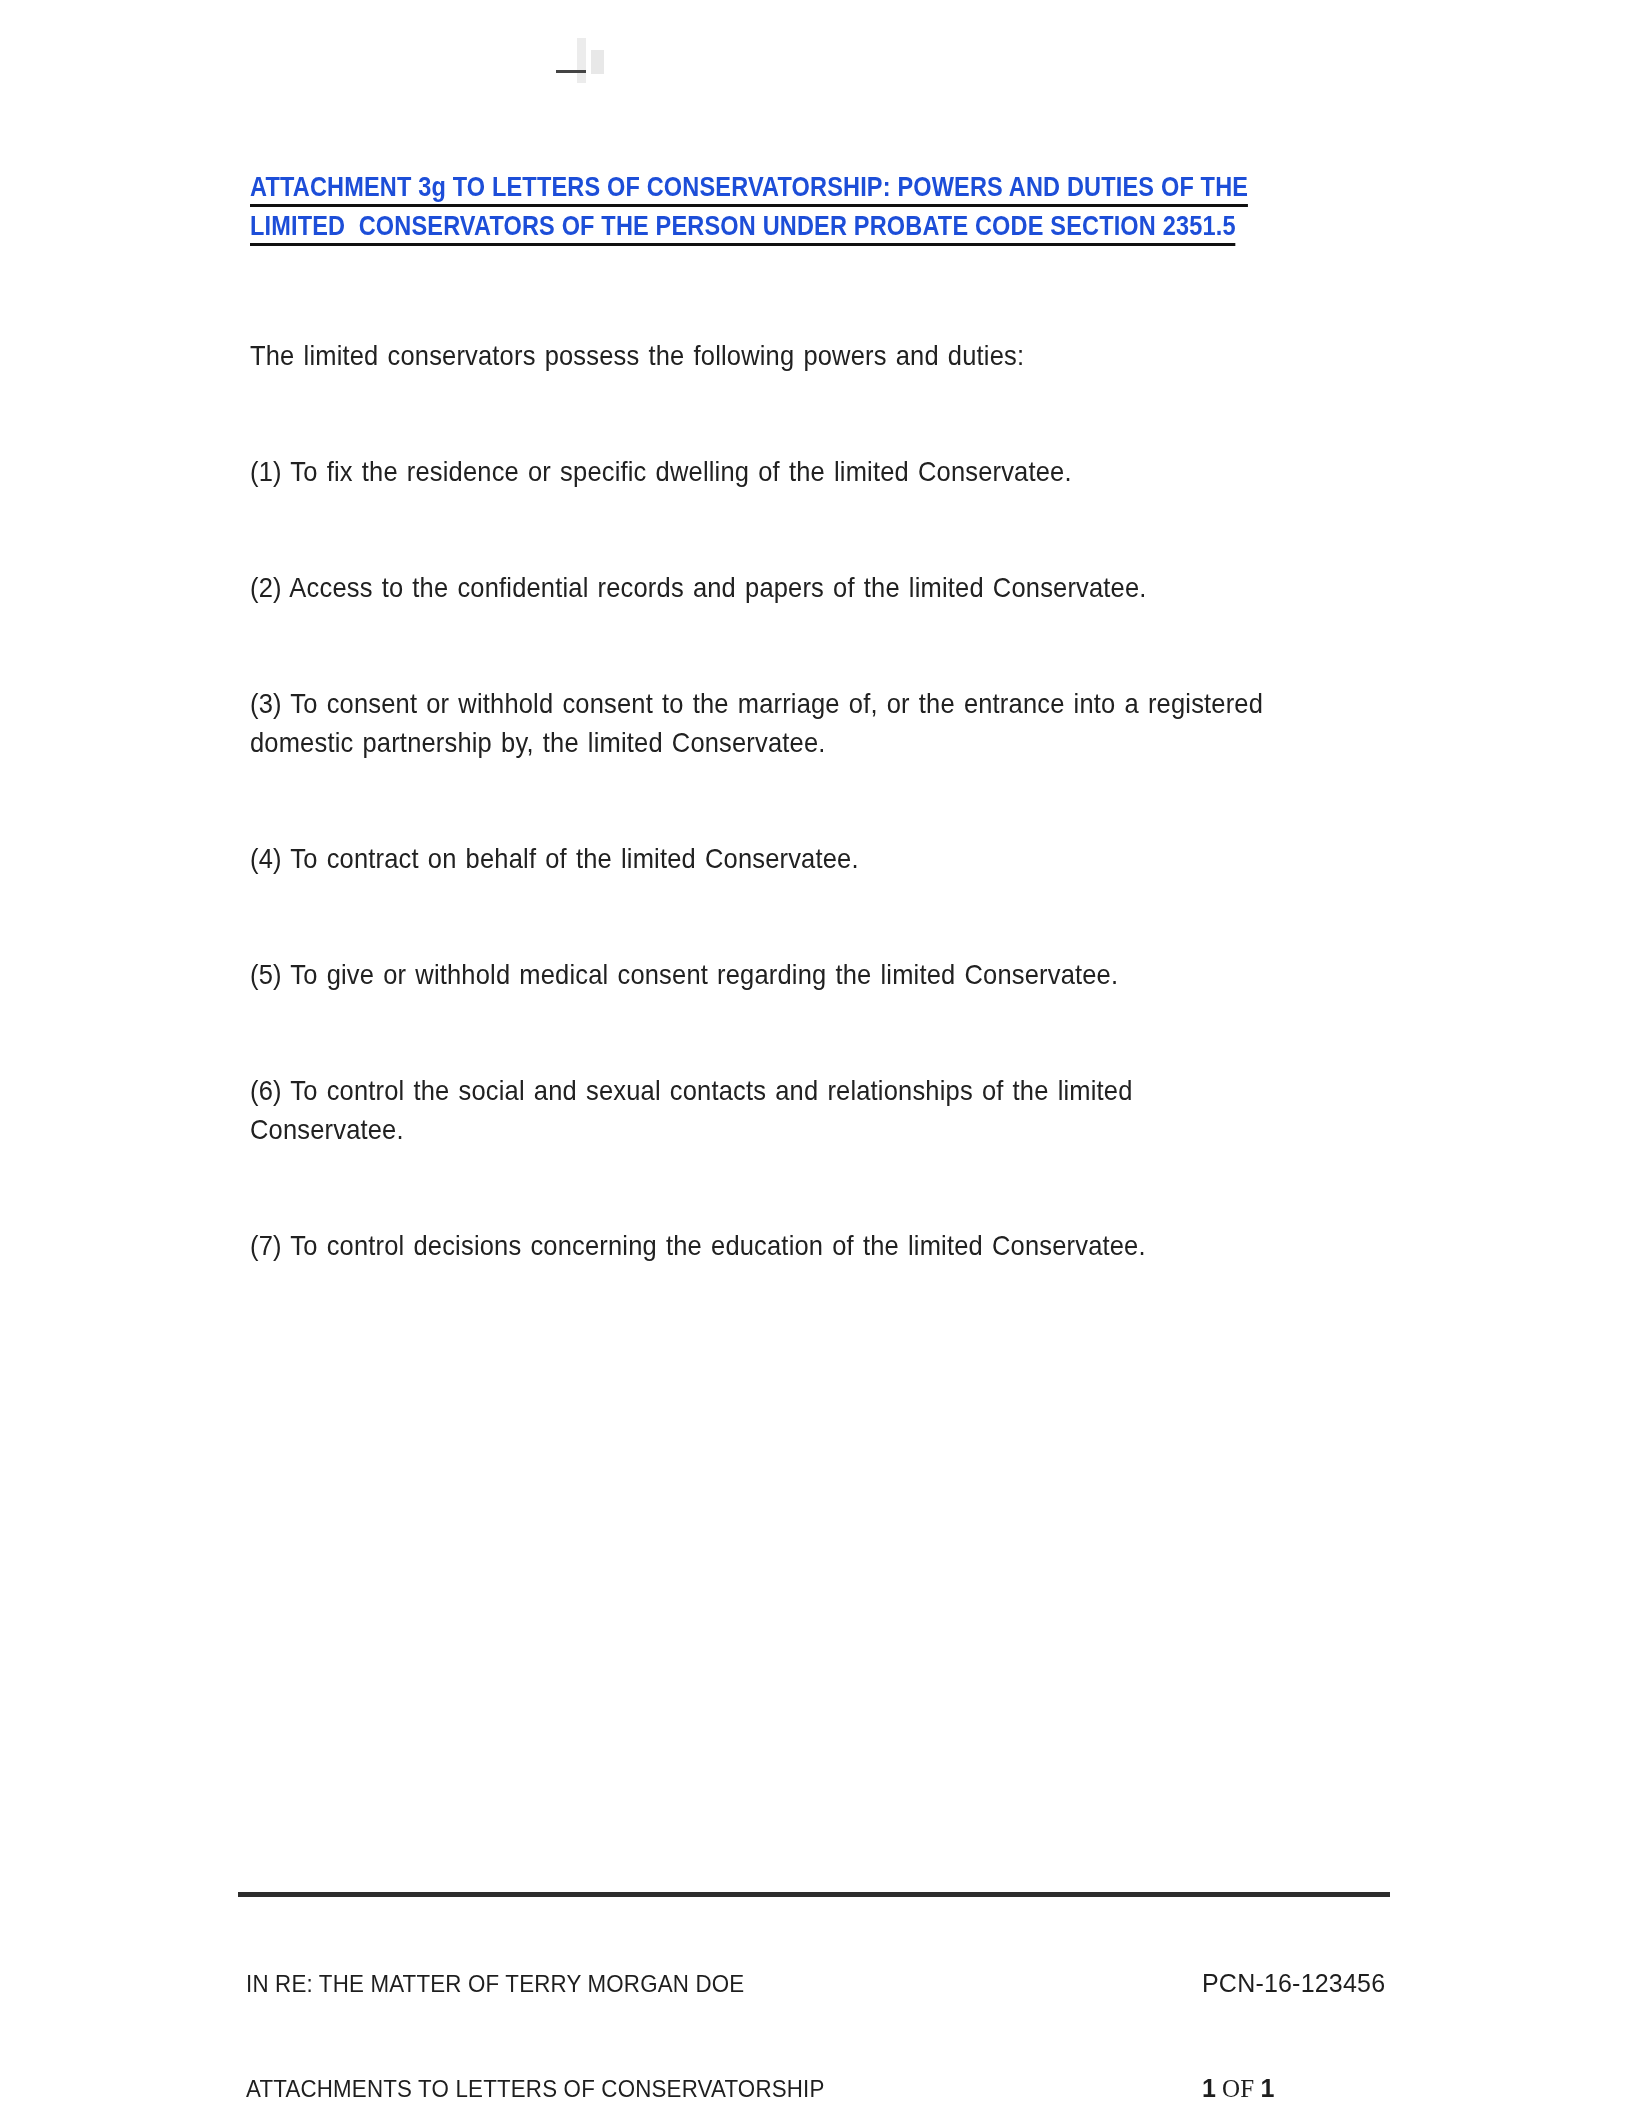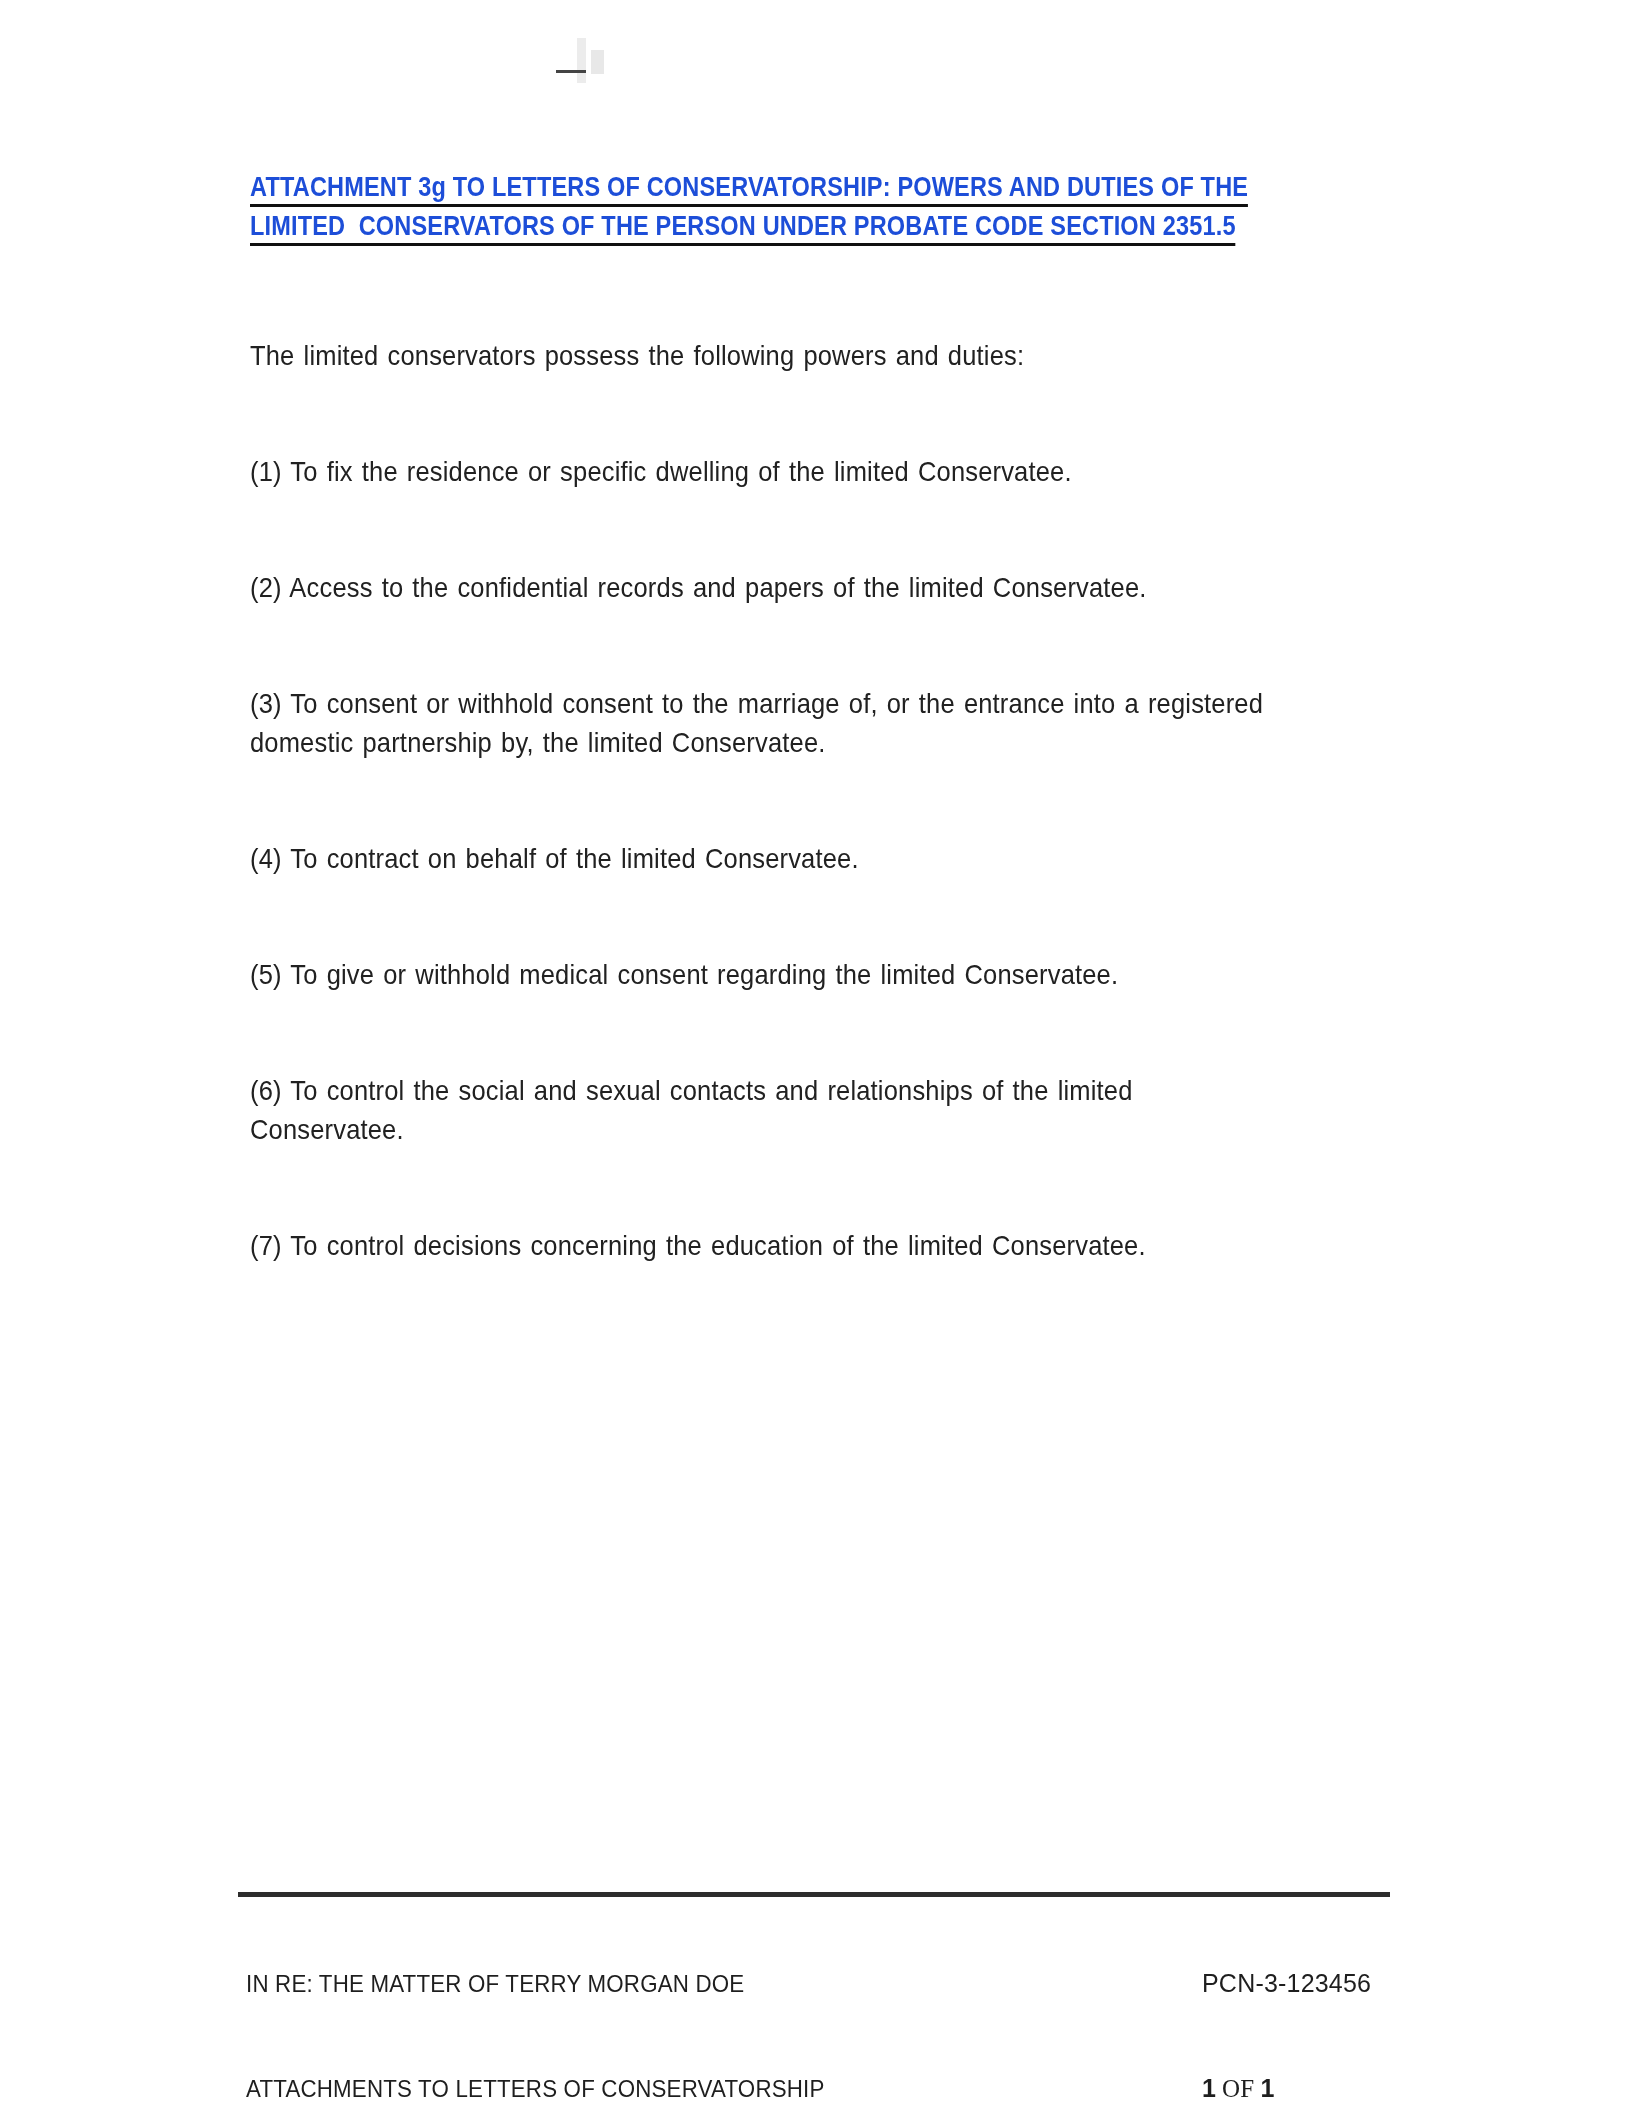--- a/index.html
+++ b/index.html
@@ -136,17 +136,17 @@
   </div>
 
   <div class="footer-rule"></div>
 
   <div class="footer-left">
     <div>IN RE: THE MATTER OF TERRY MORGAN DOE</div>
     <div>ATTACHMENTS TO LETTERS OF CONSERVATORSHIP</div>
   </div>
 
   <div class="footer-right">
-    <div>PCN-3-123456</div>
+    <div>PCN-16-123456</div>
     <div class="page-indicator"><span class="num">1</span><span class="of">OF</span><span class="num">1</span></div>
   </div>
 
 </div>
 
 </body></html>

